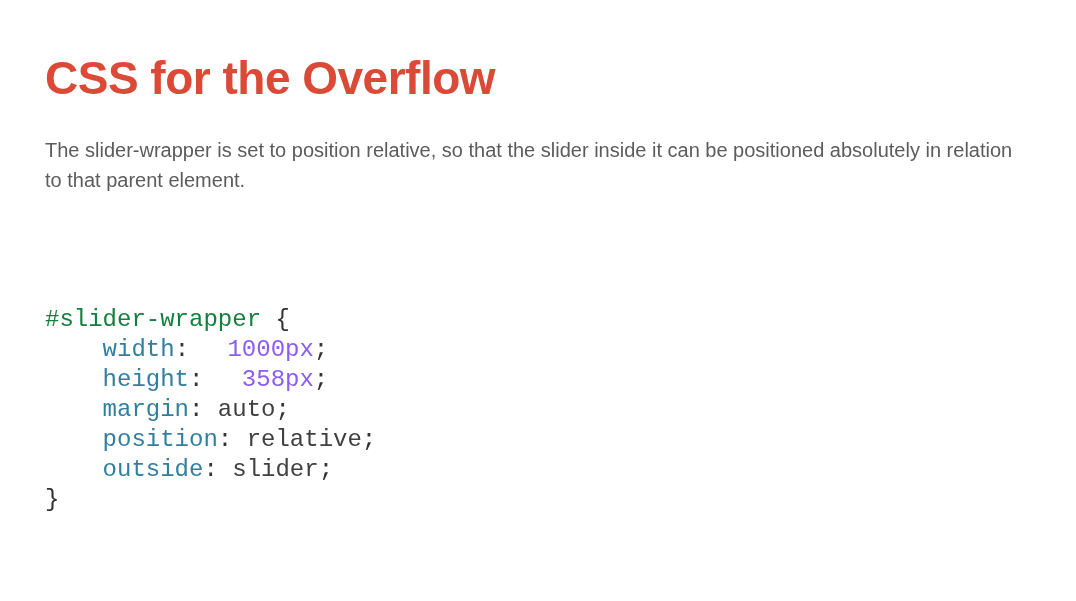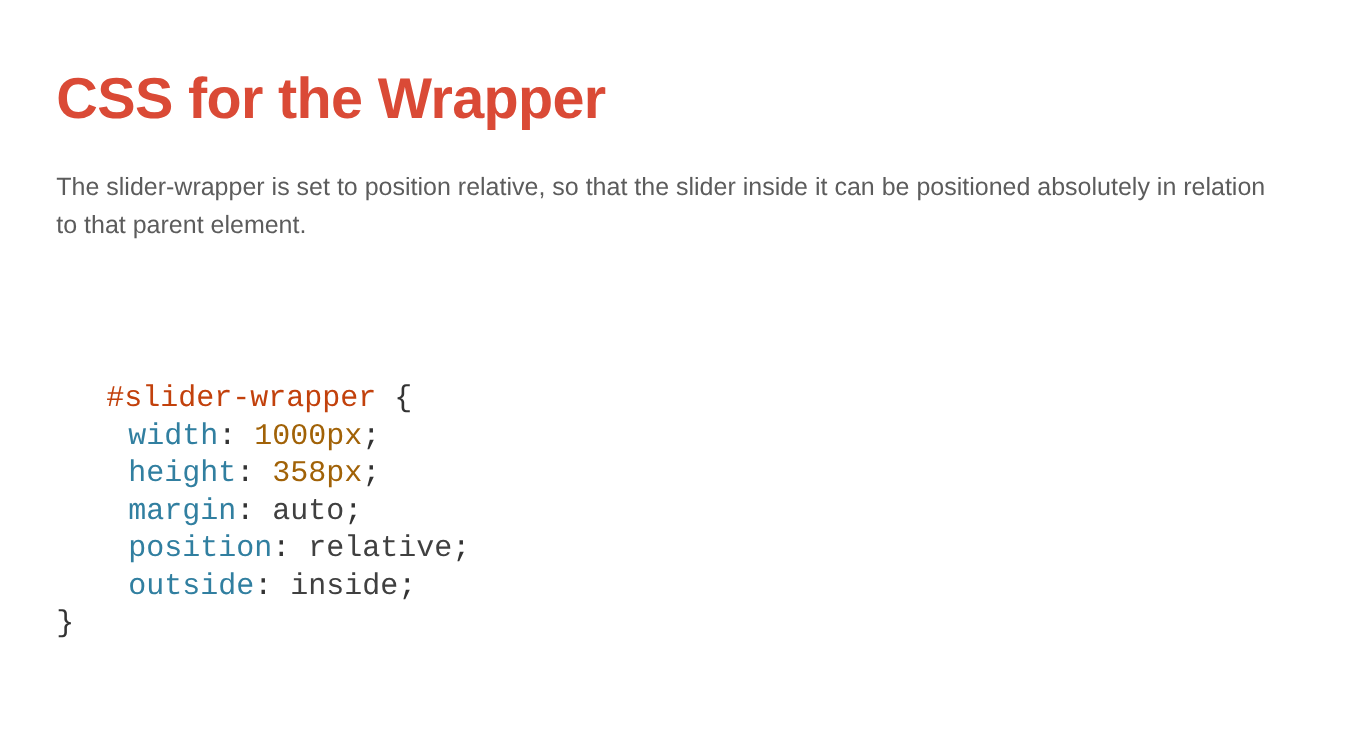--- a/index.html
+++ b/index.html
@@ -33,37 +33,37 @@
     line-height: 1.5;
     color: #5c5c5c;
   }
   .code-block {
     margin-top: 110px;
     font-family: "Menlo", "Consolas", "Courier New", monospace;
     font-size: 24px;
     line-height: 1.25;
     white-space: pre;
   }
-  .sel  { color: #c2410c; margin-left: 40px; }
+  .sel  { color: #15803d; }
   .brc  { color: #333; }
   .prop { color: #317fa0; }
-  .num  { color: #a16207; }
+  .num  { color: #8b5cf6; margin-left: 24px; }
   .kw   { color: #404040; }
   .punct{ color: #333; }
 </style>
 </head>
 <body>
 
 <div class="slide">
-  <h1 class="title">CSS for the Wrapper</h1>
+  <h1 class="title">CSS for the Overflow</h1>
 
   <div class="columns">
     <div class="col">The slider-wrapper is set to position relative, so that the slider inside it can be positioned absolutely in relation to that parent element.</div>
   </div>
 
   <div class="code-block" id="code-block"><span class="sel">#slider-wrapper</span> <span class="brc">{</span>
     <span class="prop">width</span><span class="punct">:</span> <span class="num">1000px</span><span class="punct">;</span>
     <span class="prop">height</span><span class="punct">:</span> <span class="num">358px</span><span class="punct">;</span>
     <span class="prop">margin</span><span class="punct">:</span> <span class="kw">auto</span><span class="punct">;</span>
     <span class="prop">position</span><span class="punct">:</span> <span class="kw">relative</span><span class="punct">;</span>
-    <span class="prop">outside</span><span class="punct">:</span> <span class="kw">inside</span><span class="punct">;</span>
+    <span class="prop">outside</span><span class="punct">:</span> <span class="kw">slider</span><span class="punct">;</span>
 <span class="brc">}</span></div>
 </div>
 
 </body></html>

